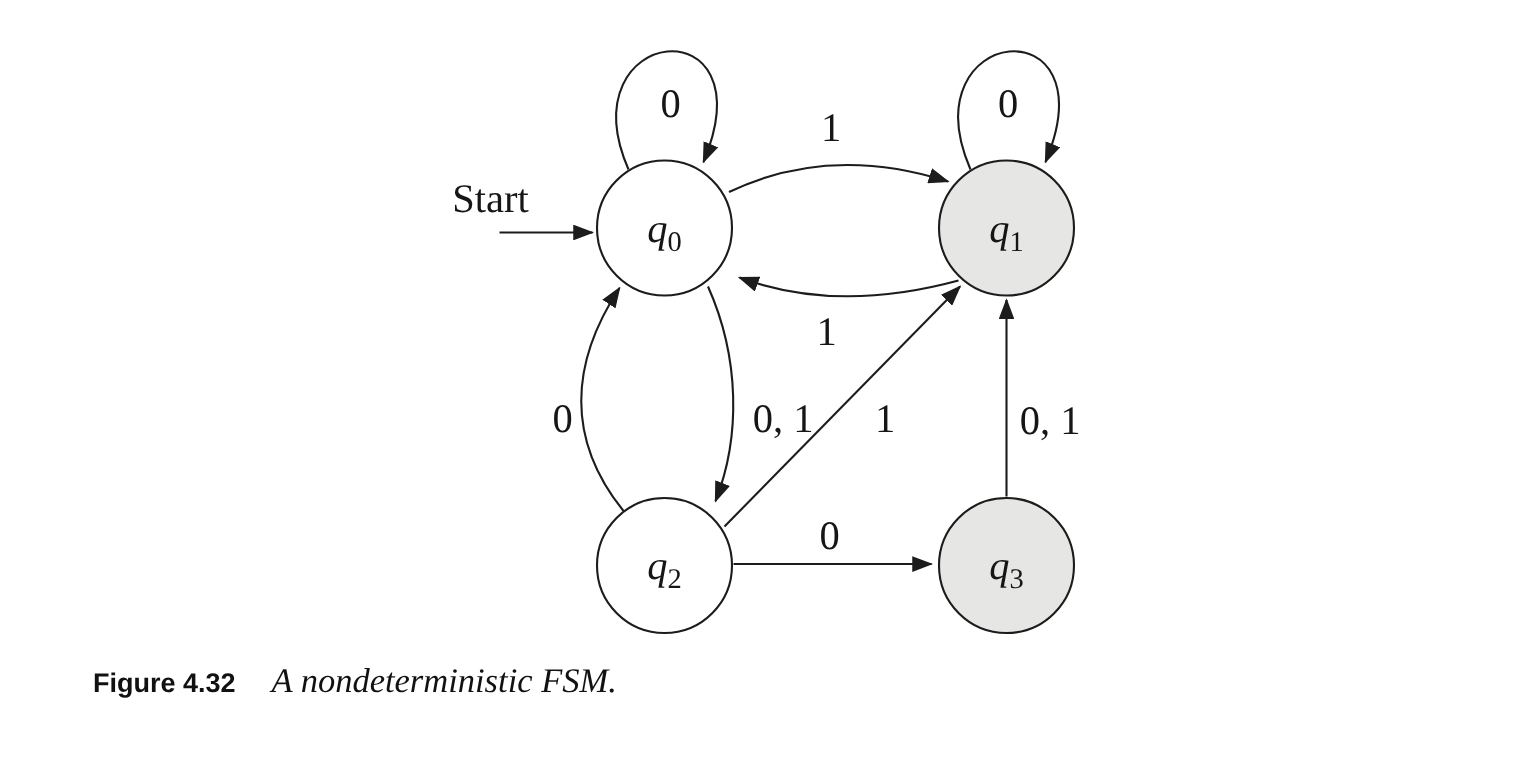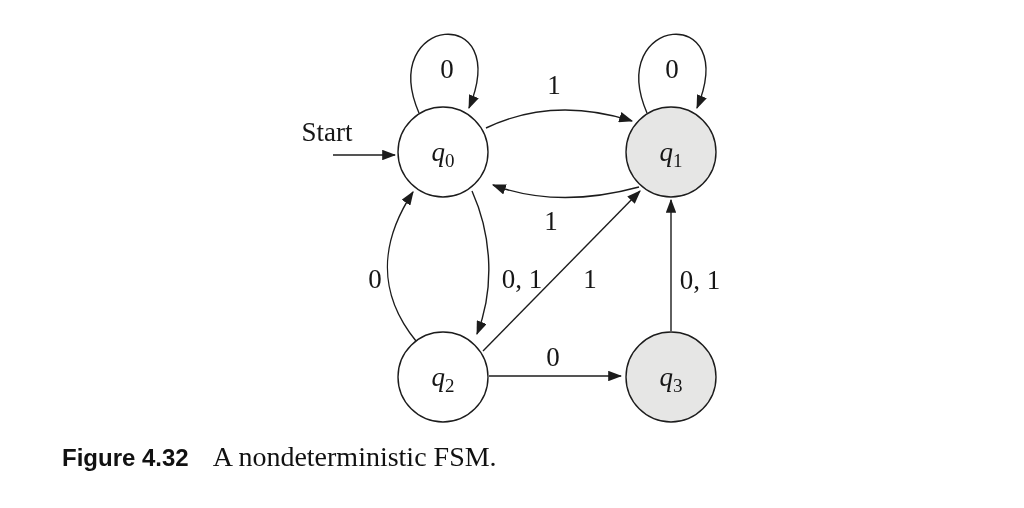--- a/index.html
+++ b/index.html
@@ -54,26 +54,27 @@
   .caption {
     position: absolute;
     left: 62px;
     top: 441px;
     white-space: nowrap;
     color: #111111;
   }
   .caption .fig-label {
     font-family: "Liberation Sans", sans-serif;
     font-weight: bold;
-    font-size: 24px;
+    font-size: 18px;
   }
   .caption .fig-text {
     font-family: "Liberation Serif", serif;
-    font-size: 28px;
+    font-size: 23px;
     margin-left: 24px;
+    font-style: italic;
   }
 </style>
 </head>
 <body>
 
 <div class="page">
 
   <svg width="1024" height="508" viewBox="0 0 1024 508">
     <defs>
       <marker id="arrow" viewBox="0 0 12 9" markerWidth="14" markerHeight="10.5" refX="11" refY="4.5" orient="auto" markerUnits="userSpaceOnUse">

